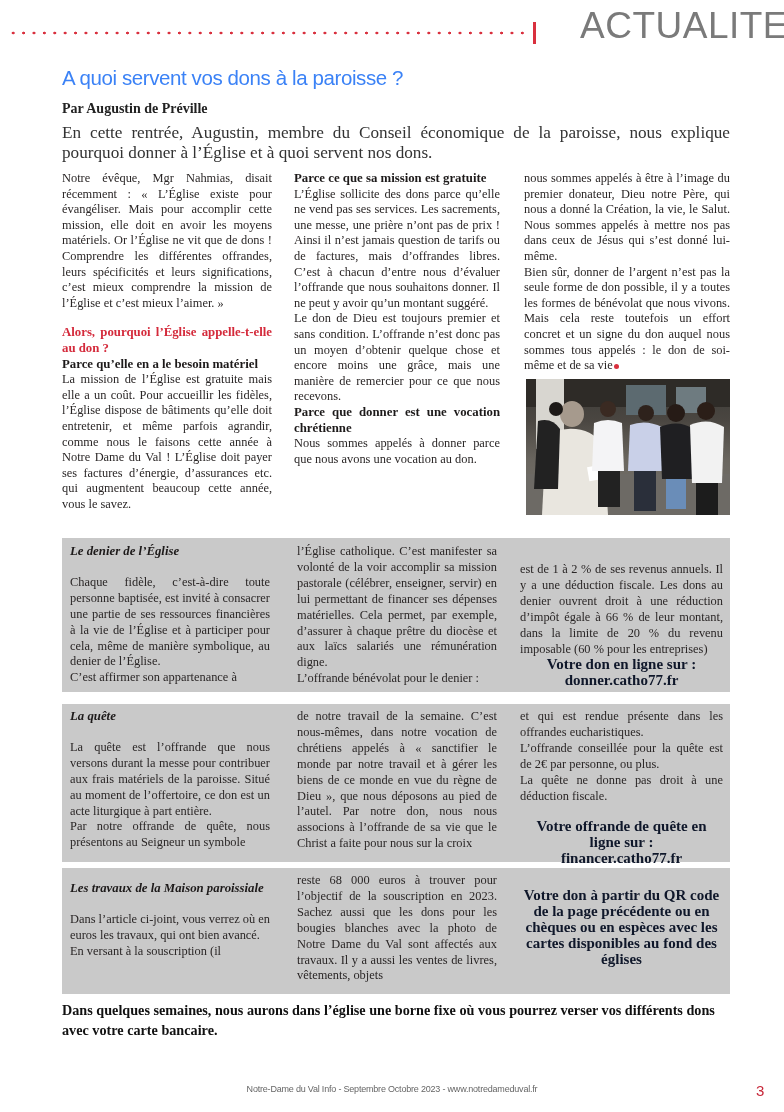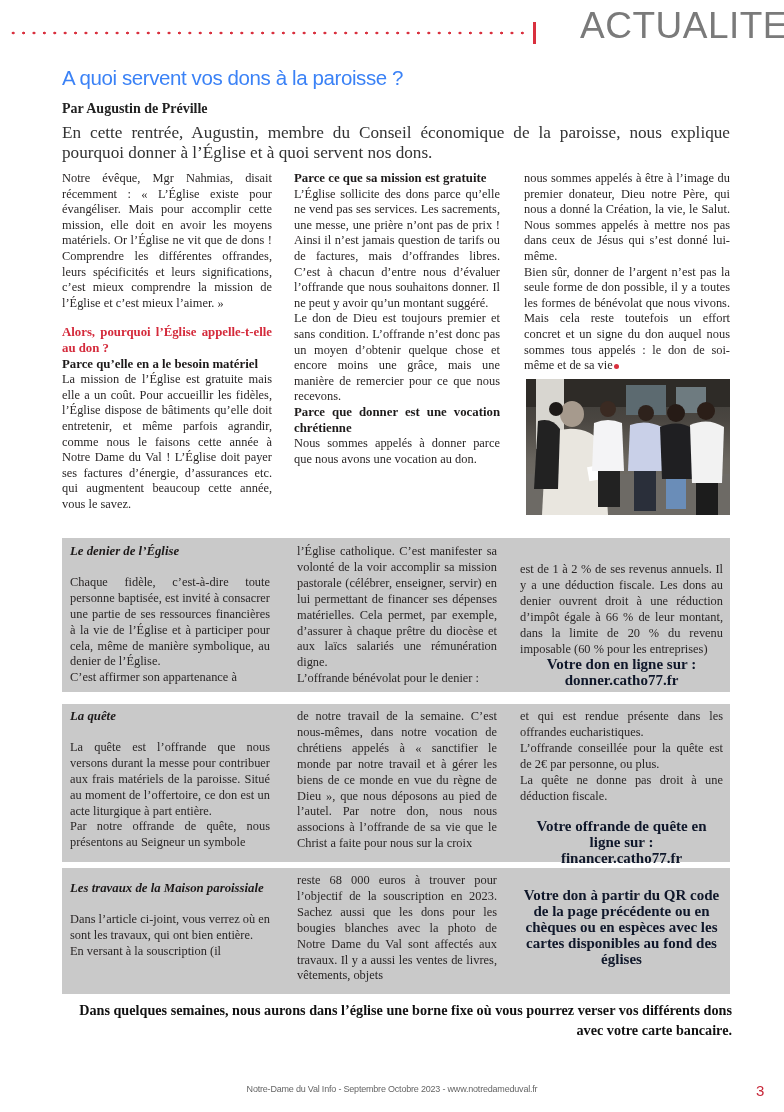--- a/index.html
+++ b/index.html
@@ -39,21 +39,21 @@
     .box .bcol { position: absolute; font-family: "Liberation Serif", serif; font-size: 12.4px; line-height: 15.9px;
                  text-align: justify; color: #2a2626; }
     .box .bcol p { margin: 0; }
     .box .b1 { left: 8px; width: 200px; }
     .box .b2 { left: 235px; width: 200px; }
     .box .b3 { left: 458px; width: 203px; }
     .box-title { font-weight: bold; font-style: italic; color: #1d1a1a; font-size: 12.8px; margin-bottom: 15px !important; }
     .cta { color: #0f172a; font-weight: bold; text-align: center; font-size: 15px; }
 
     .closing { position: absolute; left: 62px; top: 1001px; width: 670px; font-family: "Liberation Serif", serif;
-               font-weight: bold; font-size: 14.2px; line-height: 19.5px; color: #111; text-align: right; }
+               font-weight: bold; font-size: 14.2px; line-height: 19.5px; color: #111; }
     .footer { position: absolute; left: 0; width: 784px; top: 1084px; text-align: center;
               font-family: "Liberation Sans", sans-serif; font-size: 9px; color: #666; letter-spacing: -0.2px; }
     .page-num { position: absolute; left: 756px; top: 1082px; font-family: "Liberation Sans", sans-serif;
                 font-size: 15px; color: #c8283a; }
   </style>
 </head>
 <body>
 
 <div class="dots"></div>
 <div class="red-bar"></div>
@@ -143,21 +143,21 @@
     <p>L’offrande conseillée pour la quête est de 2€ par personne, ou plus.</p>
     <p> La quête ne donne pas droit à une déduction fiscale.</p>
     <p class="cta" style="margin-top:15px;">Votre offrande de quête en ligne sur :</p>
     <p class="cta">financer.catho77.fr</p>
   </div>
 </div>
 
 <div class="box" style="top:868px;height:126px;">
   <div class="bcol b1" style="top:13px;">
     <p class="box-title">Les travaux de la Maison paroissiale</p>
-    <p>Dans l’article ci-joint, vous verrez où en sont les travaux, qui ont bien entière.</p>
+    <p>Dans l’article ci-joint, vous verrez où en euros les travaux, qui ont bien avancé.</p>
     <p>En versant à la souscription (il</p>
   </div>
   <div class="bcol b2" style="top:5px;">
     <p>reste 68 000 euros à trouver pour l’objectif de la souscription en 2023. Sachez aussi que les dons pour les bougies blanches avec la photo de Notre Dame du Val sont affectés aux travaux. Il y a aussi les ventes de livres, vêtements, objets</p>
   </div>
   <div class="bcol b3" style="top:5px;">
     <p class="cta" style="margin-top:15px;">Votre don à partir du QR code de la page précédente ou en chèques ou en espèces avec les cartes disponibles au fond des églises</p>
   </div>
 </div>
 

